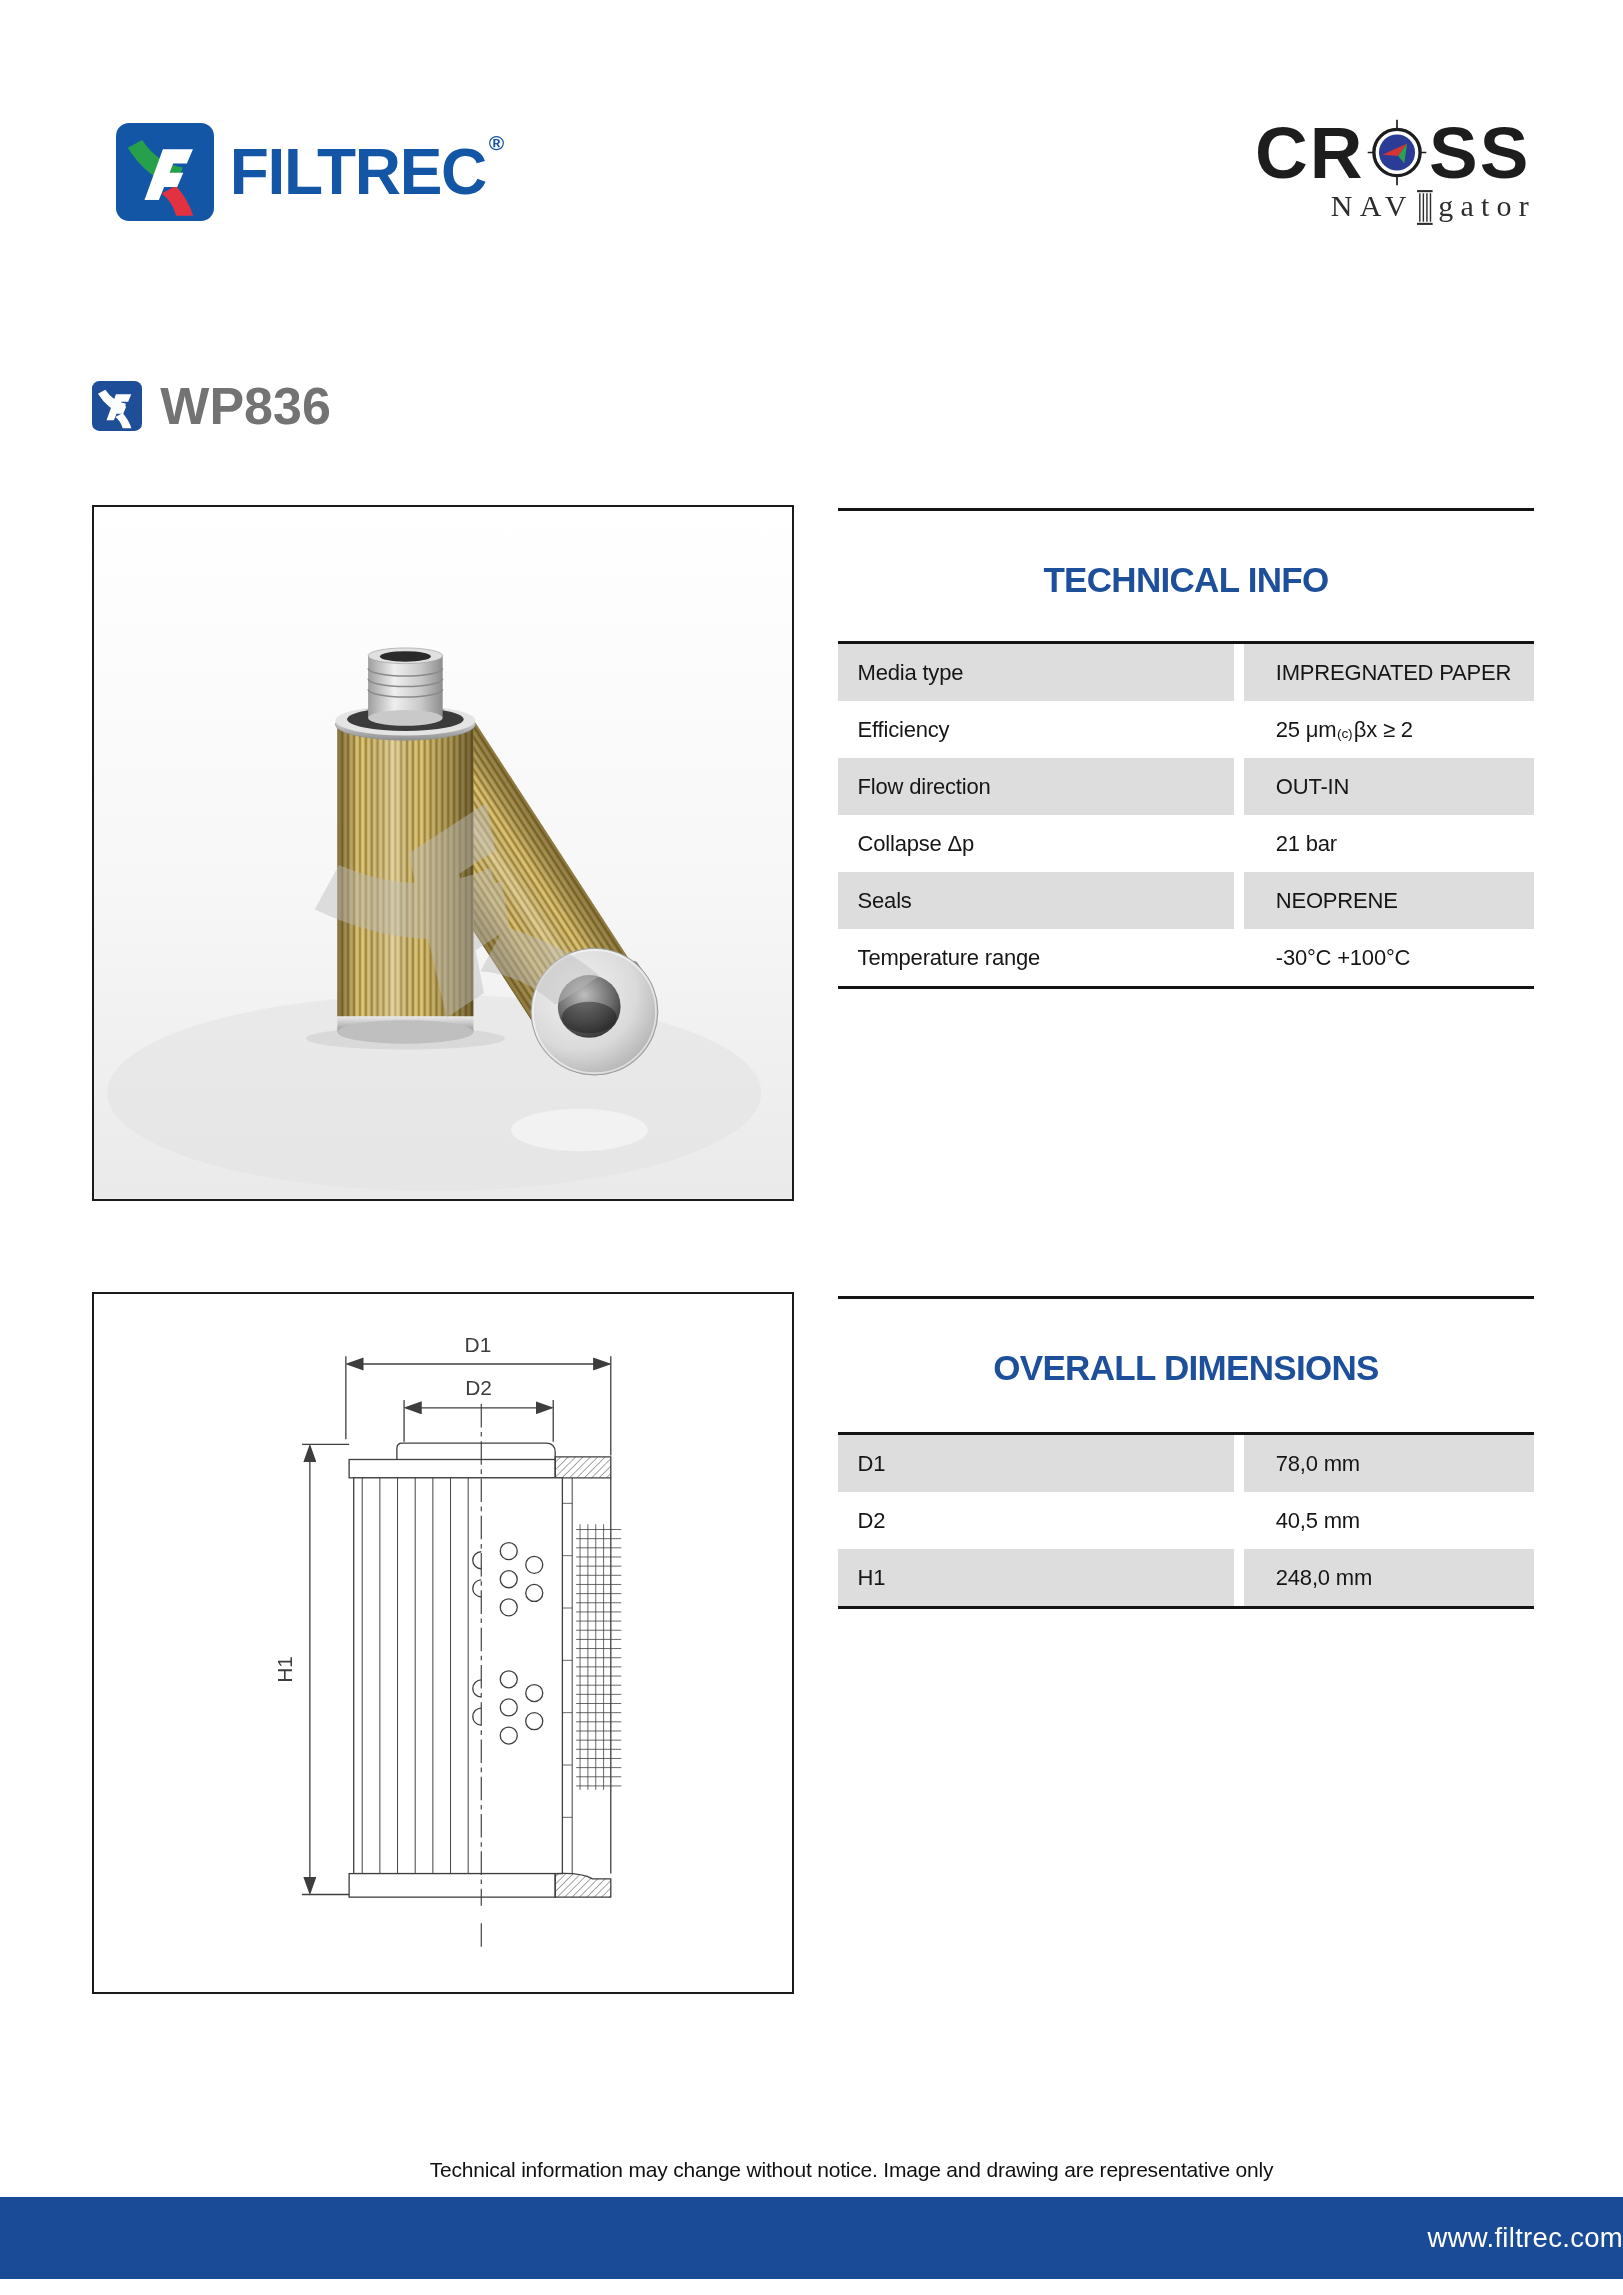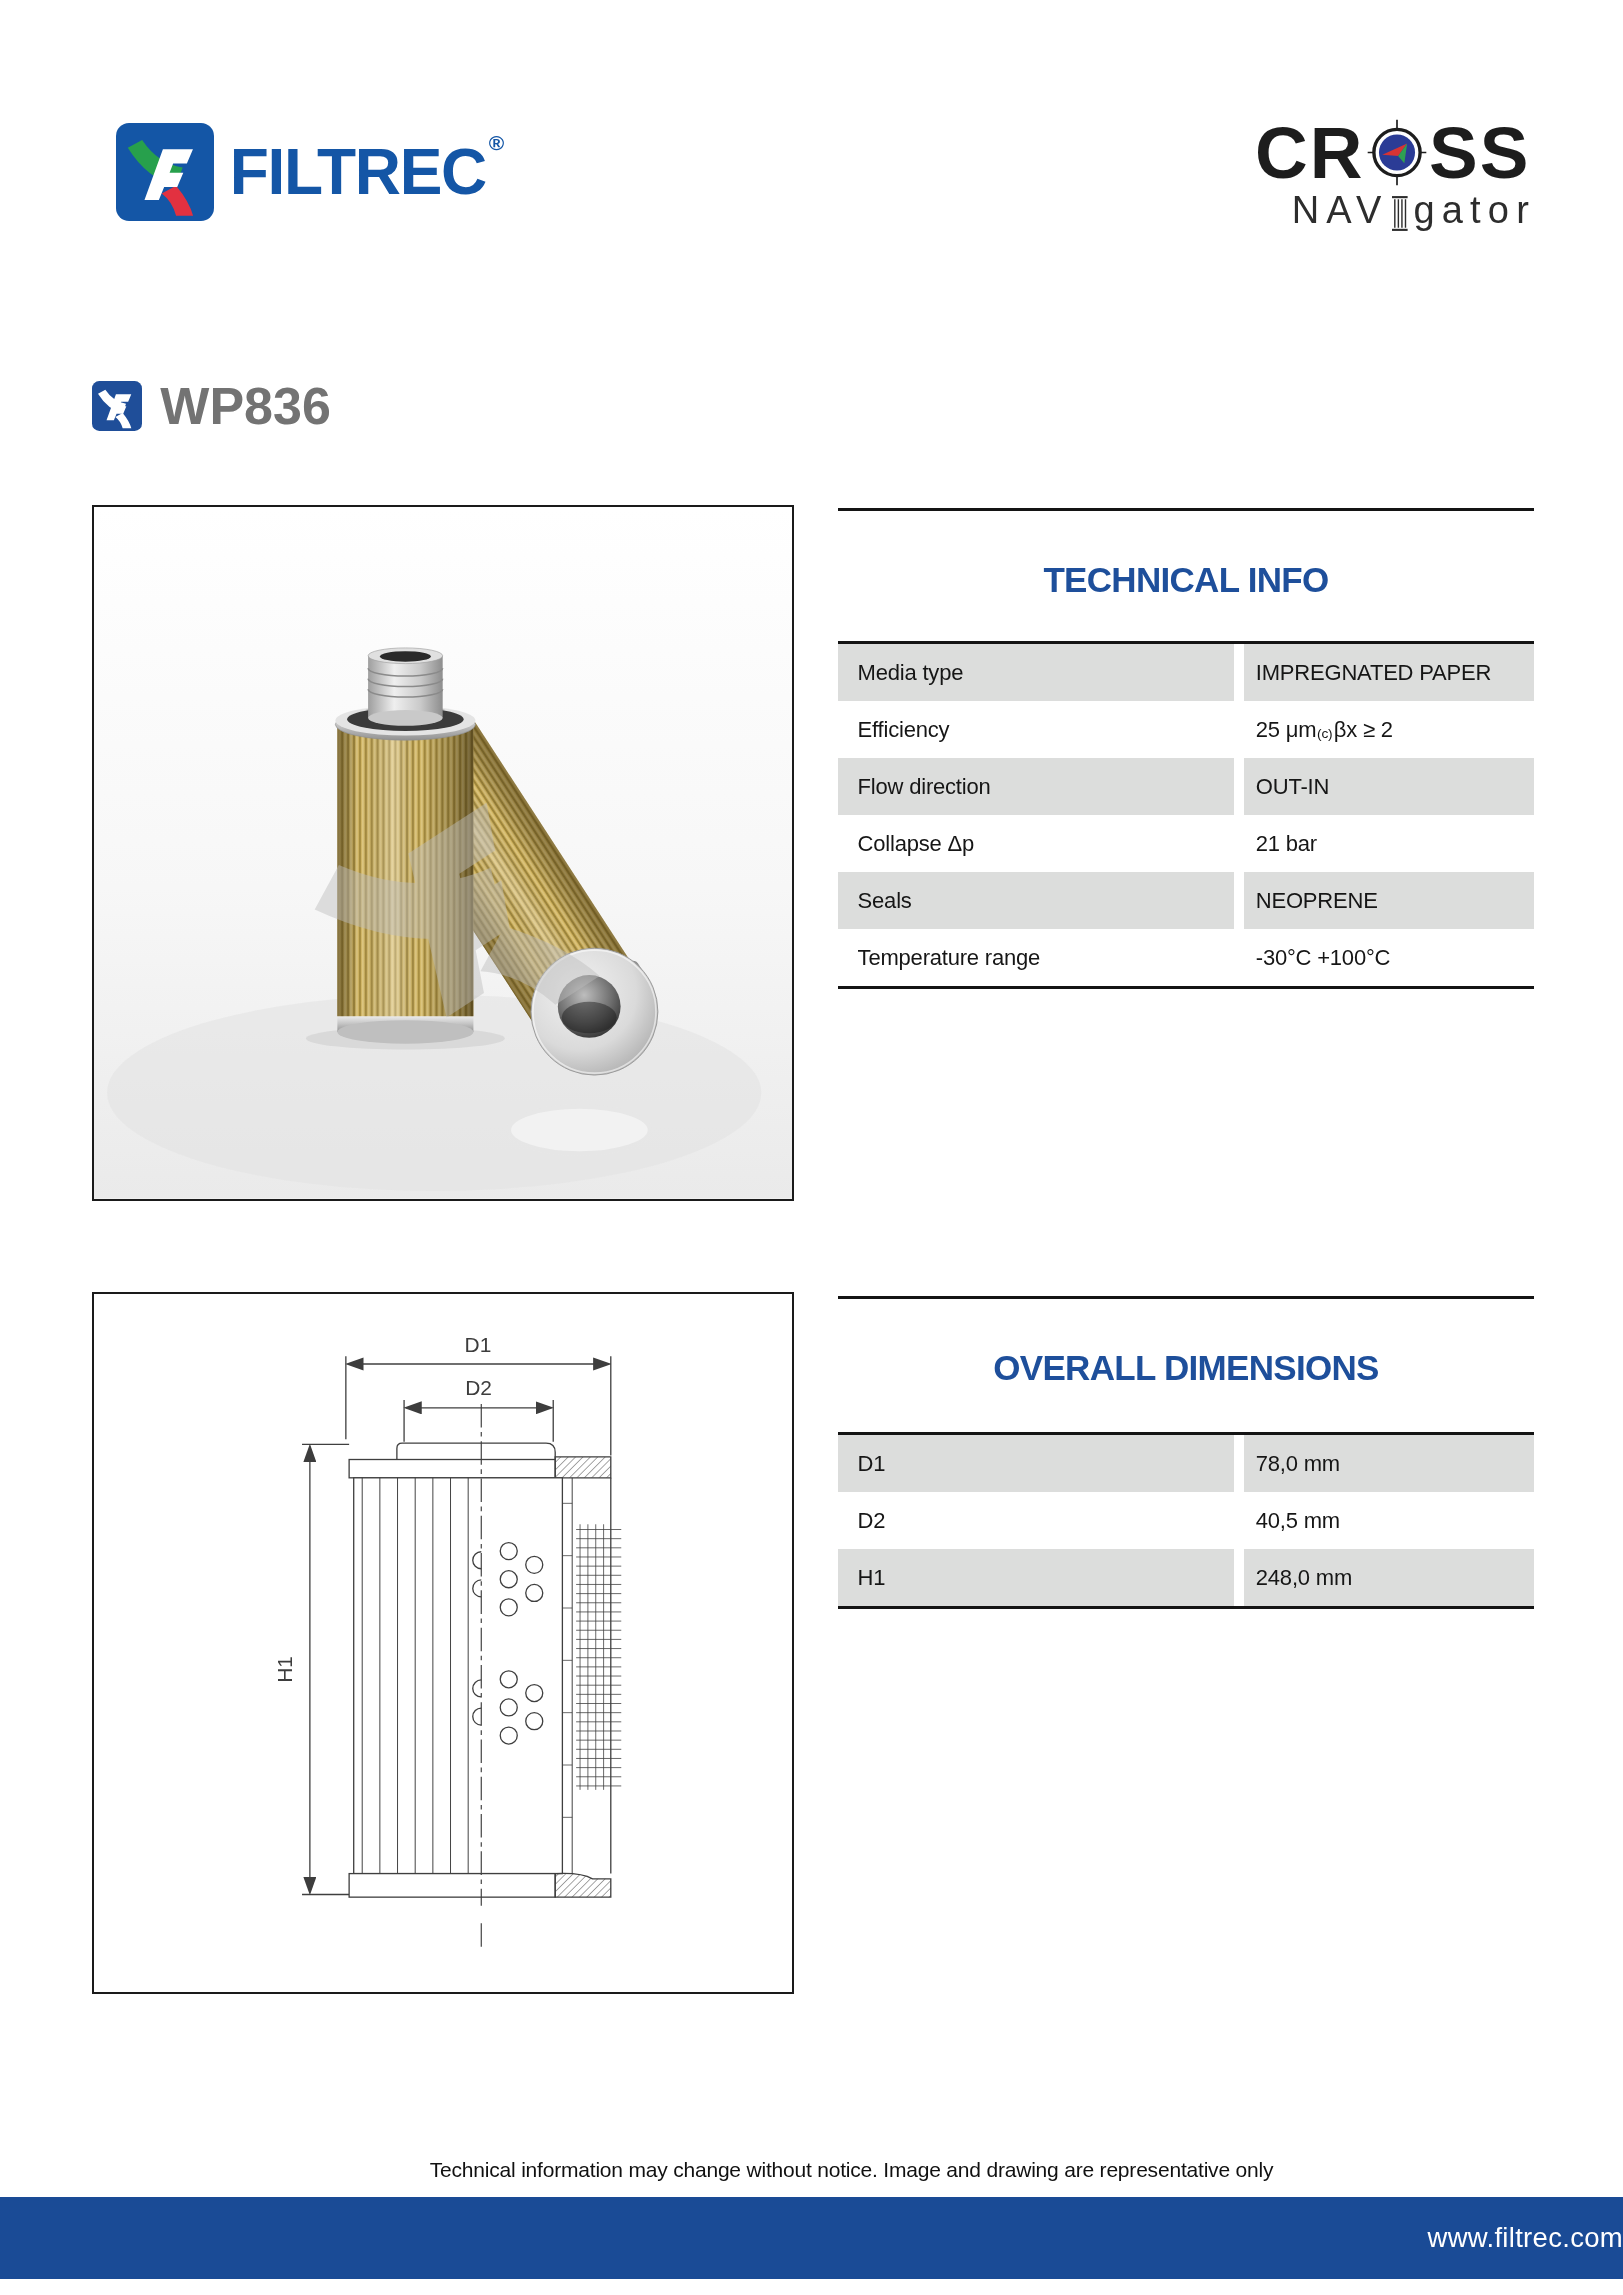--- a/index.html
+++ b/index.html
@@ -10,21 +10,21 @@
   .abs{position:absolute;}
 
   
   .filtrec-logo{left:116px;top:123px;display:flex;align-items:center;}
   .filtrec-word{font-size:64px;font-weight:bold;color:#1456A6;letter-spacing:-1.3px;margin-left:15.7px;display:flex;align-items:flex-start;}
   .filtrec-reg{font-size:21px;font-weight:bold;color:#1456A6;transform:translateY(-3.9px);margin-left:2.6px;}
 
   .cross-logo{left:1255px;top:116px;width:281px;}
   .cross-top{display:flex;align-items:center;font-size:73px;font-weight:bold;color:#1d1d1d;letter-spacing:2px;line-height:1;}
   .compass{width:62px;height:73px;margin:0 1.3px;}
-  .cross-sub{display:flex;justify-content:flex-end;align-items:flex-end;font-size:38px;font-weight:normal;color:#2d2d2d;letter-spacing:7.2px;margin-top:0px;}
+  .cross-sub{display:flex;justify-content:flex-end;align-items:flex-start;font-size:30px;font-weight:normal;color:#2d2d2d;letter-spacing:7.2px;margin-top:0px;font-family:Liberation Serif, serif;}
   .column-glyph{width:19.6px;height:37px;margin:0 3.9px 0 1.3px;}
 
   
   .part-title{left:92px;top:376px;display:flex;align-items:center;gap:18.3px;}
   .part-title .pt-text{font-size:52px;font-weight:bold;color:#737373;letter-spacing:0px;}
   .part-icon{width:50px;height:50px;}
 
   
   .frame{border:2px solid #1a1a1a;background:#fff;}
   .photo-box{left:92px;top:505px;width:698px;height:692px;}
@@ -39,21 +39,21 @@
   .sec-heading{
     text-align:center;color:#1E4F9B;font-weight:bold;font-size:35px;
     letter-spacing:-0.7px;margin-top:51px;line-height:1.05;
   }
   .dtable{border-top:3.3px solid #141414;border-bottom:3.3px solid #141414;margin-top:46px;}
   .tech-section .dtable{margin-top:43px;}
   .trow{display:flex;height:57px;}
   .trow .cell{display:flex;align-items:center;font-size:22px;color:#161616;background:#ffffff;letter-spacing:-0.2px;}
   .trow .cell.label{width:396px;padding-left:19.6px;box-sizing:border-box;}
   .trow .gap{width:9.8px;background:#ffffff;}
-  .trow .cell.value{flex:1;padding-left:12px;box-sizing:border-box;}
+  .trow .cell.value{flex:1;padding-left:32px;box-sizing:border-box;}
   .trow.alt .cell{background:#DCDDDC;}
   sub.subc{font-size:13.7px;line-height:0;position:relative;top:3.9px;margin:0 1.3px 0 0.7px;}
 
   
   .disclaimer{top:2158px;left:0;width:100%;text-align:center;font-size:21px;color:#111111;letter-spacing:-0.2px;padding-left:40px;}
   .site-bar{top:2197px;left:0;width:100%;height:82px;background:#1A4B96;display:flex;align-items:center;justify-content:flex-end;}
   .site-link{color:#ffffff;font-size:27.5px;letter-spacing:0.3px;}
 
   text{font-family:"Liberation Sans", sans-serif;}
 </style>

